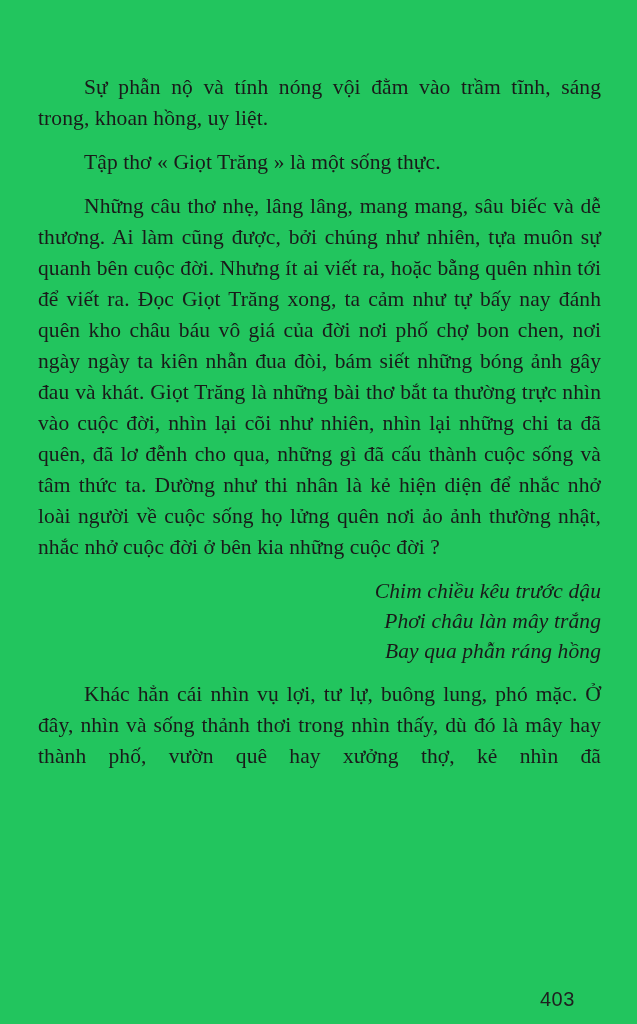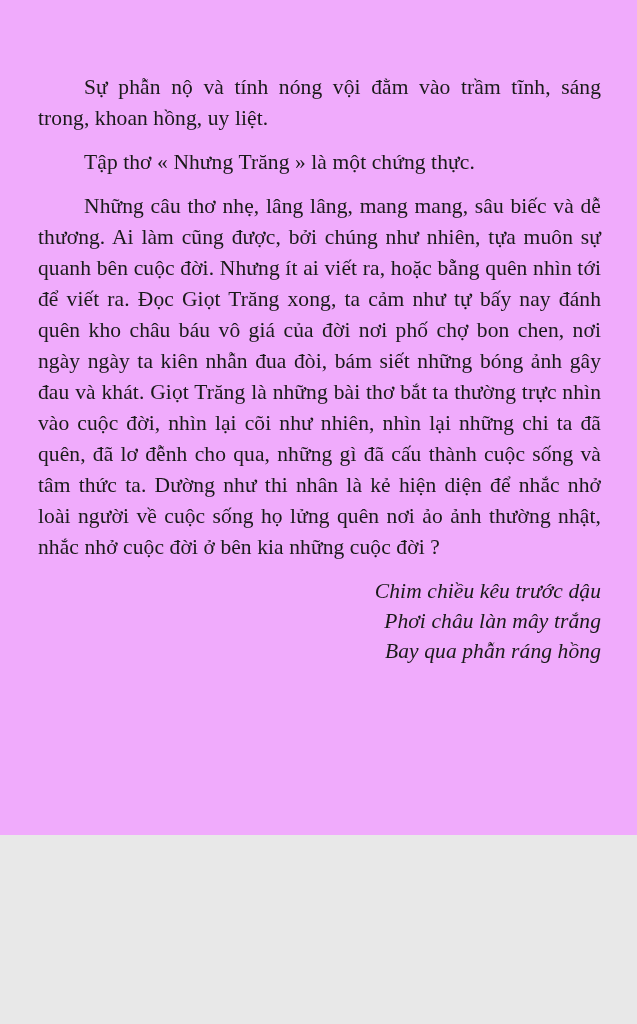--- a/index.html
+++ b/index.html
@@ -3,23 +3,23 @@
 <meta charset="utf-8">
 <style>
   html, body {
     margin: 0;
     padding: 0;
     background: #e8e8e8;
   }
   .page {
     position: relative;
     width: 637px;
-    height: 835px;
+    height: 1024px;
     margin: 0 auto;
-    background: #f0abfc;
+    background: #22c55e;
     overflow: hidden;
     box-sizing: border-box;
   }
   .text-block {
     position: absolute;
     left: 38px;
     top: 72px;
     width: 563px;
     font-family: "Liberation Serif", "DejaVu Serif", serif;
     font-size: 21.5px;
@@ -58,22 +58,23 @@
     letter-spacing: 0.5px;
     text-align: center;
   }
 </style>
 </head>
 <body>
 
 <div class="page">
   <div class="text-block">
     <p class="para">Sự phẫn nộ và tính nóng vội đằm vào trầm tĩnh, sáng trong, khoan hồng, uy liệt.</p>
-    <p class="para">Tập thơ « Nhưng Trăng » là một chứng thực.</p>
+    <p class="para">Tập thơ « Giọt Trăng » là một sống thực.</p>
     <p class="para">Những câu thơ nhẹ, lâng lâng, mang mang, sâu biếc và dễ thương. Ai làm cũng được, bởi chúng như nhiên, tựa muôn sự quanh bên cuộc đời. Nhưng ít ai viết ra, hoặc bẵng quên nhìn tới để viết ra. Đọc Giọt Trăng xong, ta cảm như tự bấy nay đánh quên kho châu báu vô giá của đời nơi phố chợ bon chen, nơi ngày ngày ta kiên nhẫn đua đòi, bám siết những bóng ảnh gây đau và khát. Giọt Trăng là những bài thơ bắt ta thường trực nhìn vào cuộc đời, nhìn lại cõi như nhiên, nhìn lại những chi ta đã quên, đã lơ đễnh cho qua, những gì đã cấu thành cuộc sống và tâm thức ta. Dường như thi nhân là kẻ hiện diện để nhắc nhở loài người về cuộc sống họ lửng quên nơi ảo ảnh thường nhật, nhắc nhở cuộc đời ở bên kia những cuộc đời&nbsp;?</p>
     <div class="poem">
       <div class="poem-line">Chim chiều kêu trước dậu</div>
       <div class="poem-line">Phơi châu làn mây trắng</div>
       <div class="poem-line">Bay qua phẫn ráng hồng</div>
     </div>
+    <p class="para para-continues">Khác hẳn cái nhìn vụ lợi, tư lự, buông lung, phó mặc. Ở đây, nhìn và sống thảnh thơi trong nhìn thấy, dù đó là mây hay thành phố, vườn quê hay xưởng thợ, kẻ nhìn đã</p>
   </div>
   <div class="page-number">403</div>
 </div>
 
 </body></html>

